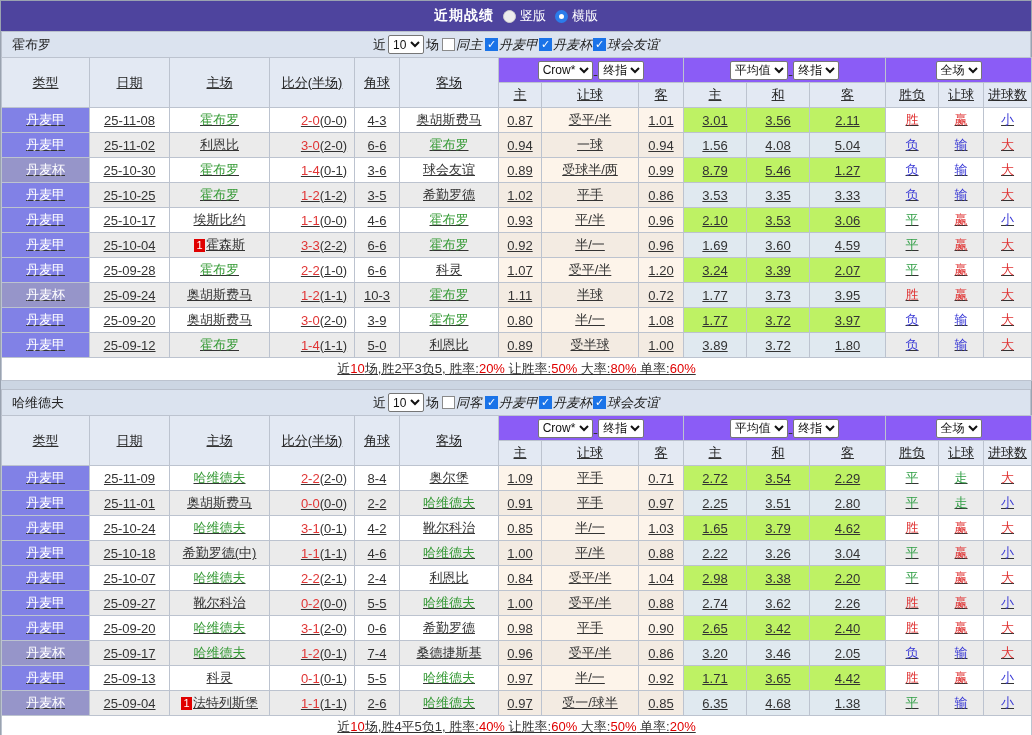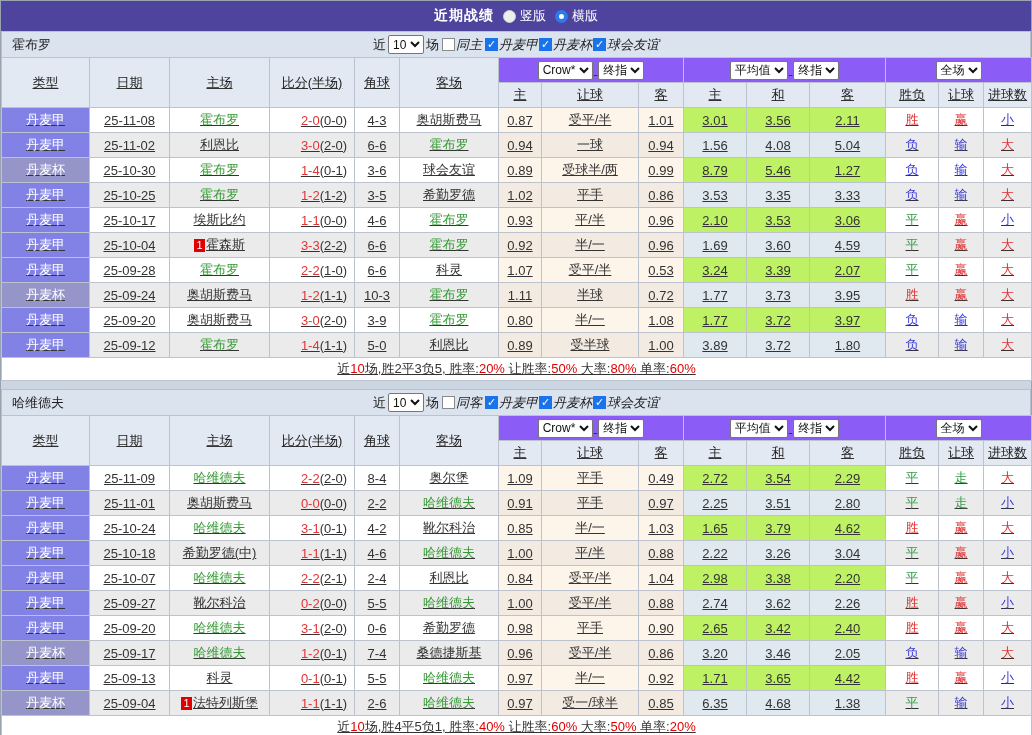--- a/index.html
+++ b/index.html
@@ -252,21 +252,21 @@
 
   <tr class="r-odd">
     <td class="type">丹麦甲</td>
     <td>25-09-28</td>
     <td><span class="hl">霍布罗</span></td>
     <td><span class="ft">2-2</span><span>(1-0)</span></td>
     <td>6-6</td>
     <td><span>科灵</span></td>
     <td class="pk">1.07</td>
     <td class="pk">受平/半</td>
-    <td class="pk">0.53</td>
+    <td class="pk">1.20</td>
     <td class="bl">3.24</td>
     <td class="bl">3.39</td>
     <td class="bl">2.07</td>
     <td class="c-green">平</td>
     <td class="c-red">赢</td>
     <td class="c-red">大</td>
   </tr>
 
   <tr class="r-even">
     <td class="type cup">丹麦杯</td>
@@ -410,21 +410,21 @@
       <tbody>
   <tr class="r-odd">
     <td class="type">丹麦甲</td>
     <td>25-11-09</td>
     <td><span class="hl">哈维德夫</span></td>
     <td><span class="ft">2-2</span><span>(2-0)</span></td>
     <td>8-4</td>
     <td><span>奥尔堡</span></td>
     <td class="pk">1.09</td>
     <td class="pk">平手</td>
-    <td class="pk">0.49</td>
+    <td class="pk">0.71</td>
     <td class="bl">2.72</td>
     <td class="bl">3.54</td>
     <td class="bl">2.29</td>
     <td class="c-green">平</td>
     <td class="c-green">走</td>
     <td class="c-red">大</td>
   </tr>
 
   <tr class="r-even">
     <td class="type">丹麦甲</td>

